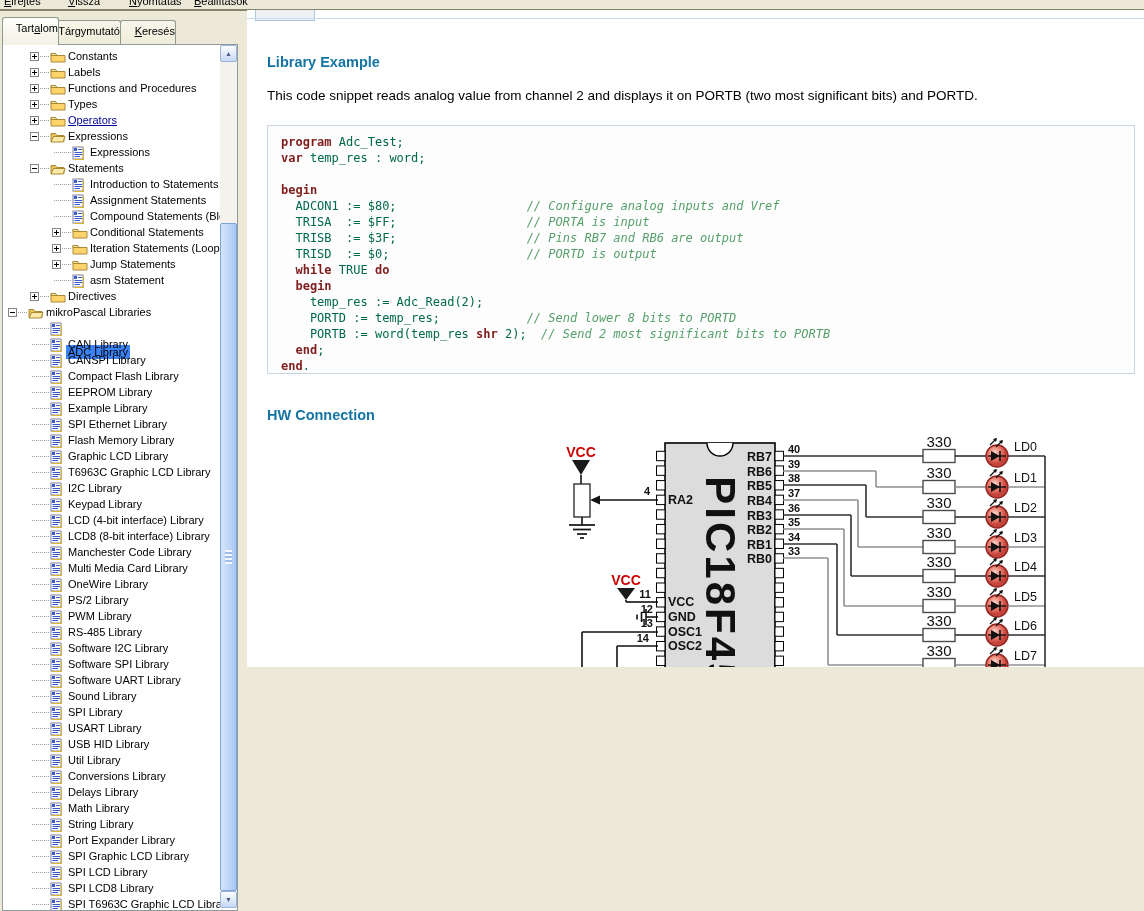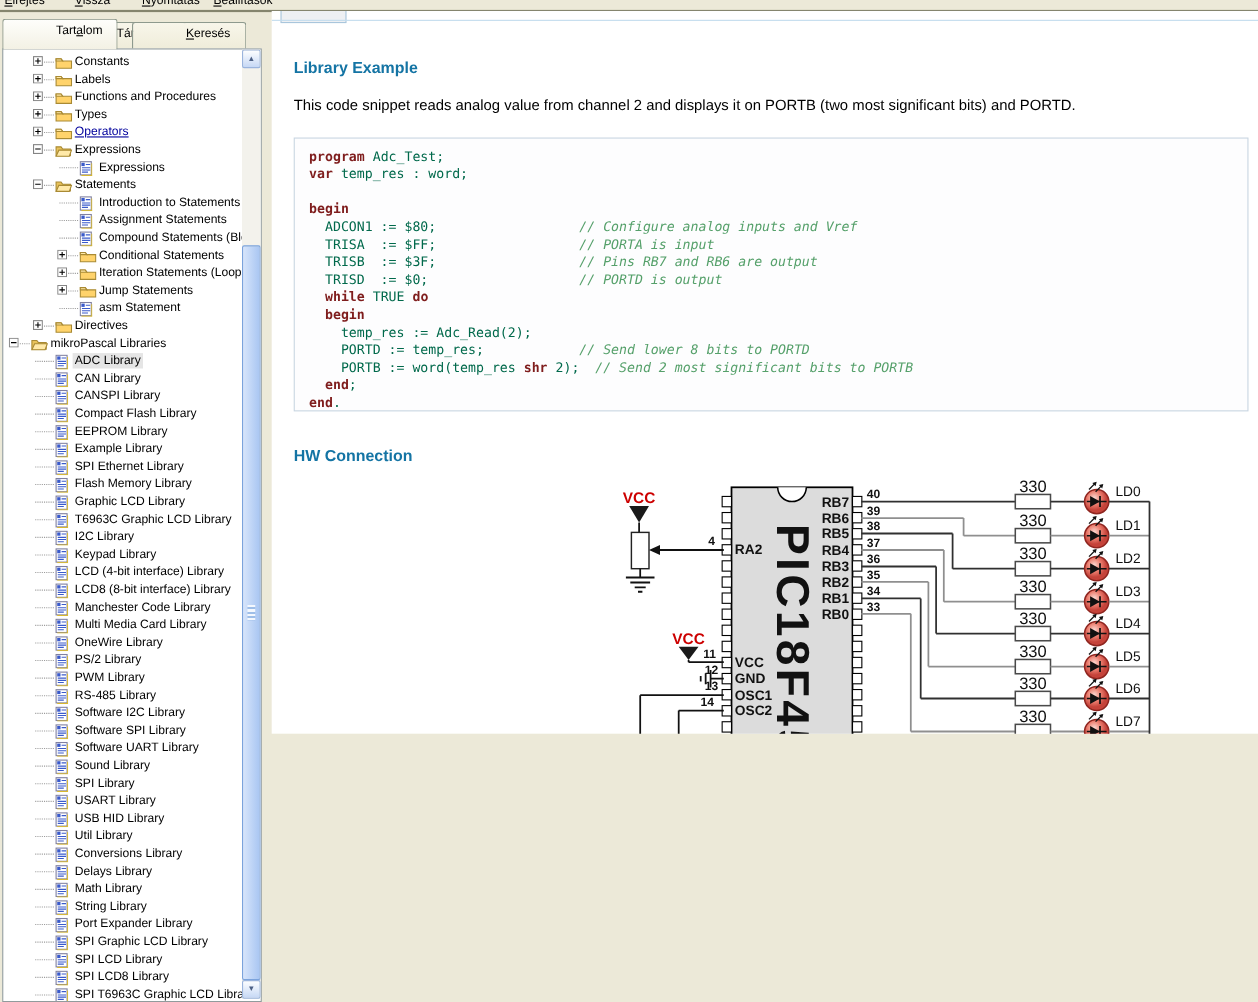--- a/index.html
+++ b/index.html
@@ -5,31 +5,31 @@
   html,body{margin:0;padding:0;width:1144px;height:911px;overflow:hidden;
     background:#ECE9D8;font-family:"Liberation Sans",sans-serif;}
   #stage{position:absolute;left:0;top:0;width:1144px;height:911px;overflow:hidden;}
 
   
   #toolbar{position:absolute;left:0;top:0;width:1144px;height:9px;background:#ECE9D8;overflow:hidden;}
   #toolbar .mitem{position:absolute;top:-5px;font-size:11px;color:#000;white-space:nowrap;}
   #topline{position:absolute;left:0;top:9px;width:1144px;height:2px;background:#85856E;}
 
   
-  .tab{position:absolute;font-size:11px;color:#000;text-align:left;
+  .tab{position:absolute;font-size:11px;color:#000;text-align:right;
     border:1px solid #8E9A8E;border-bottom:none;border-radius:3px 3px 0 0;
-    background:linear-gradient(#F8F6EA,#EFECD9);line-height:21px;padding-left:48px;}
+    background:linear-gradient(#F8F6EA,#EFECD9);line-height:21px;}
   .tab.active{background:linear-gradient(#FEFEFB,#F3F1E4);z-index:5;}
 
   
   #treebox{position:absolute;left:2px;top:44px;width:234px;height:865px;background:#fff;
     border:1px solid #919B9C;overflow:hidden;}
   .trow{position:absolute;left:0;height:16px;width:234px;font-size:11px;white-space:nowrap;}
   .trow .lbl{position:absolute;top:1px;line-height:14px;padding:0 2px;color:#000;text-align:right;}
-  .trow .lbl.sel{background:#e5e5e5;}
+  .trow .lbl.sel{background:#3b82f6;margin-top:24px;}
   .trow .lbl.hot{text-decoration:underline;color:#00009C;}
   .trow .exp,.trow .ic{position:absolute;top:2px;}
   .trow .dots{position:absolute;top:8px;border-top:1px dotted #9C9C9C;}
 
   
   #tscroll{position:absolute;right:0px;top:0px;width:17px;height:863px;background:#F3F2EC;}
   .sbtn{position:absolute;left:0;width:17px;height:17px;background:linear-gradient(#FDFEFF,#C6D8F5);
     border:1px solid #9AB4DD;border-radius:2px;box-sizing:border-box;
     color:#4D6185;font-size:7px;text-align:center;line-height:15px;}
   #sthumb{position:absolute;left:0;width:17px;background:linear-gradient(to right,#D7E5FB,#A9C6F2);

